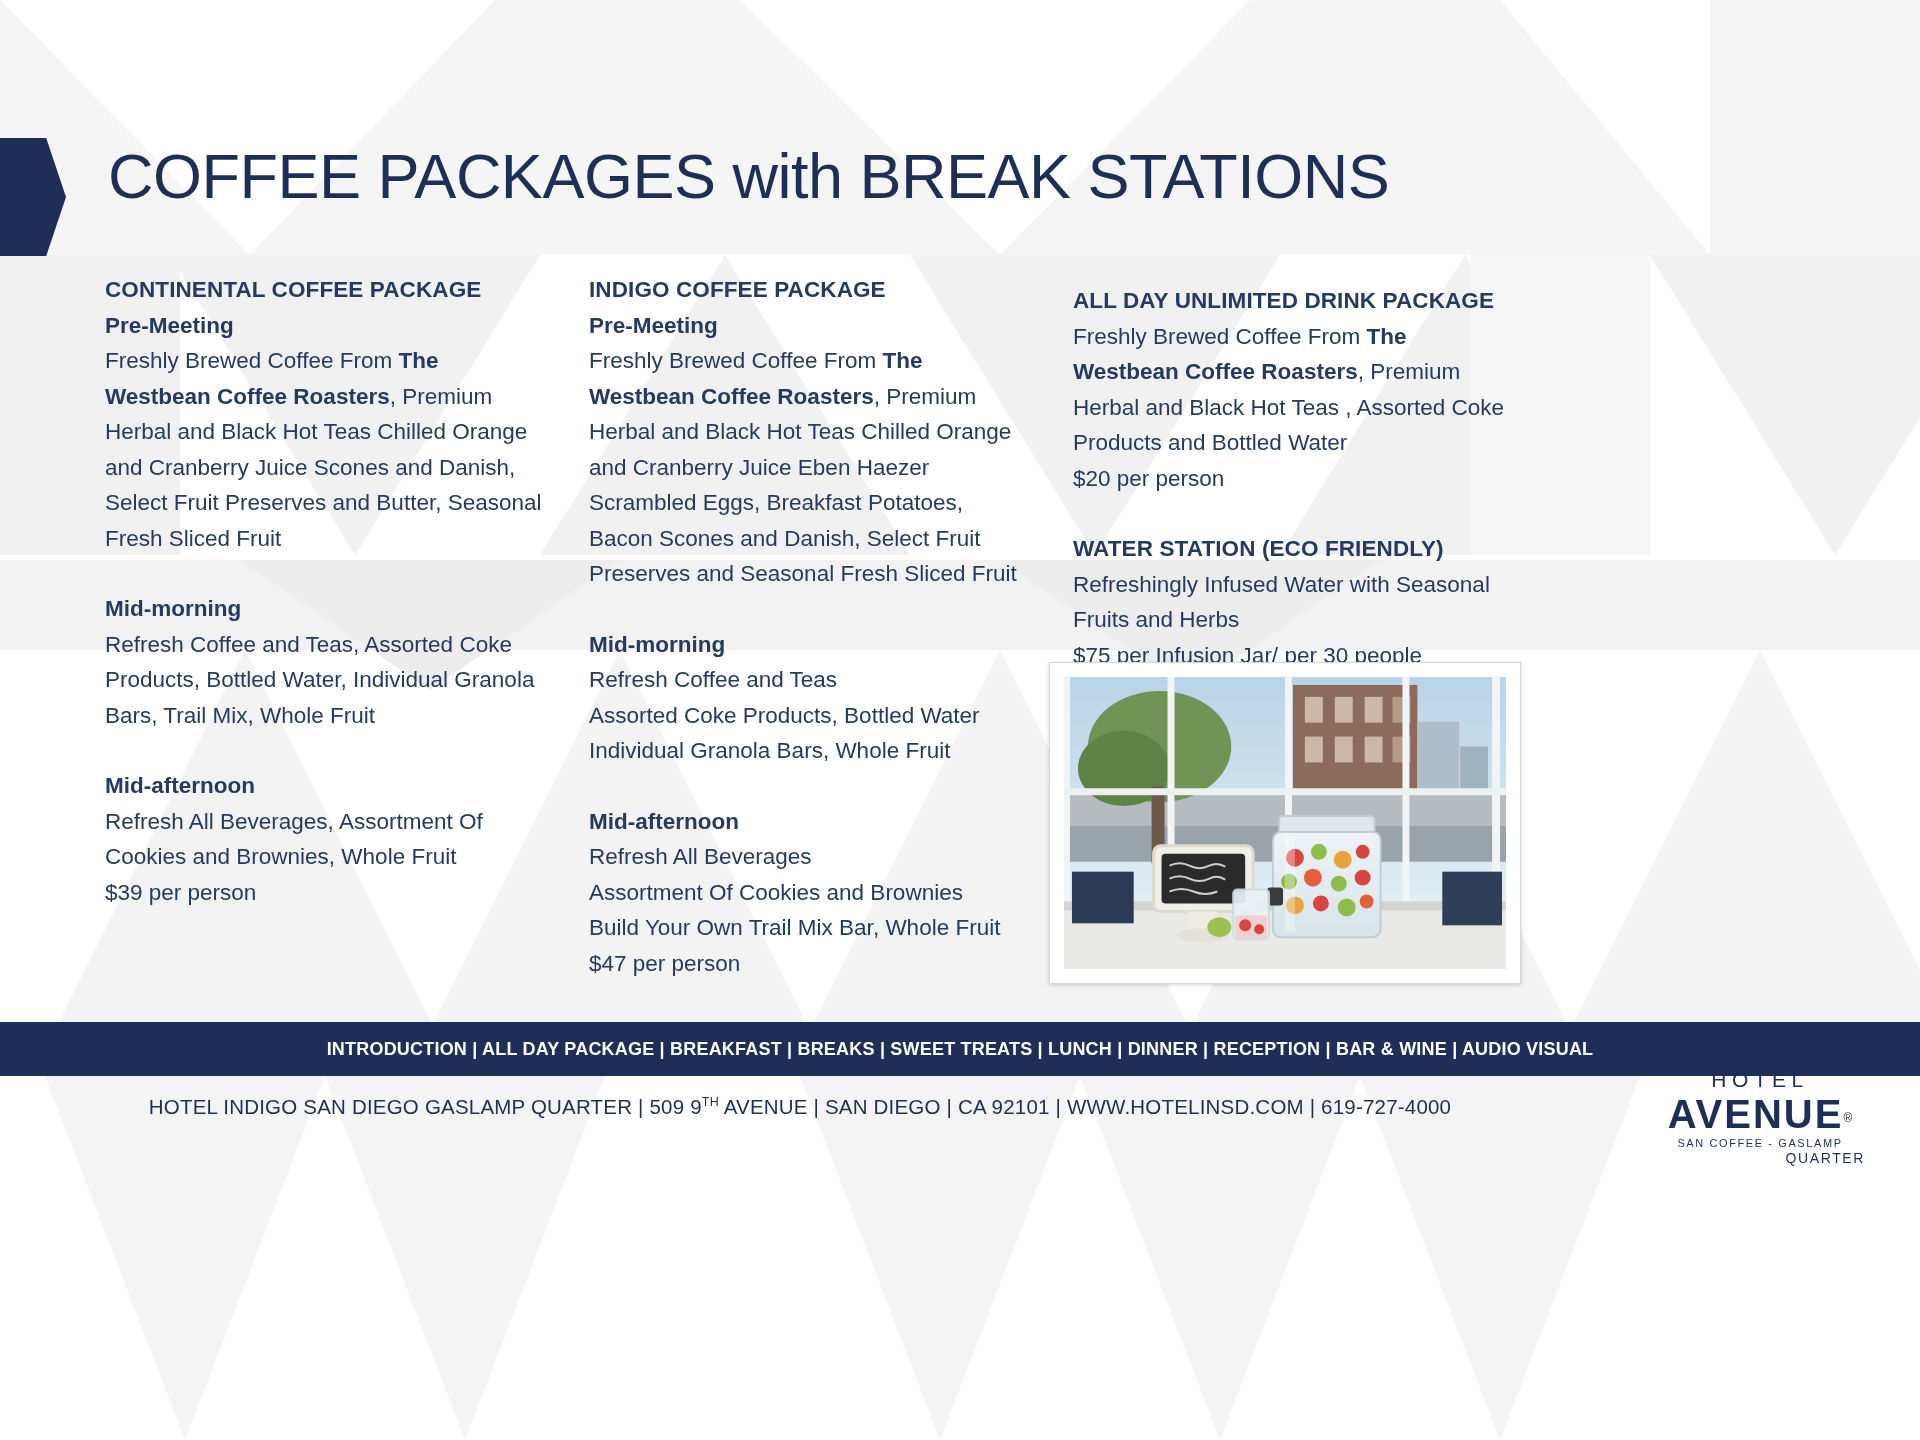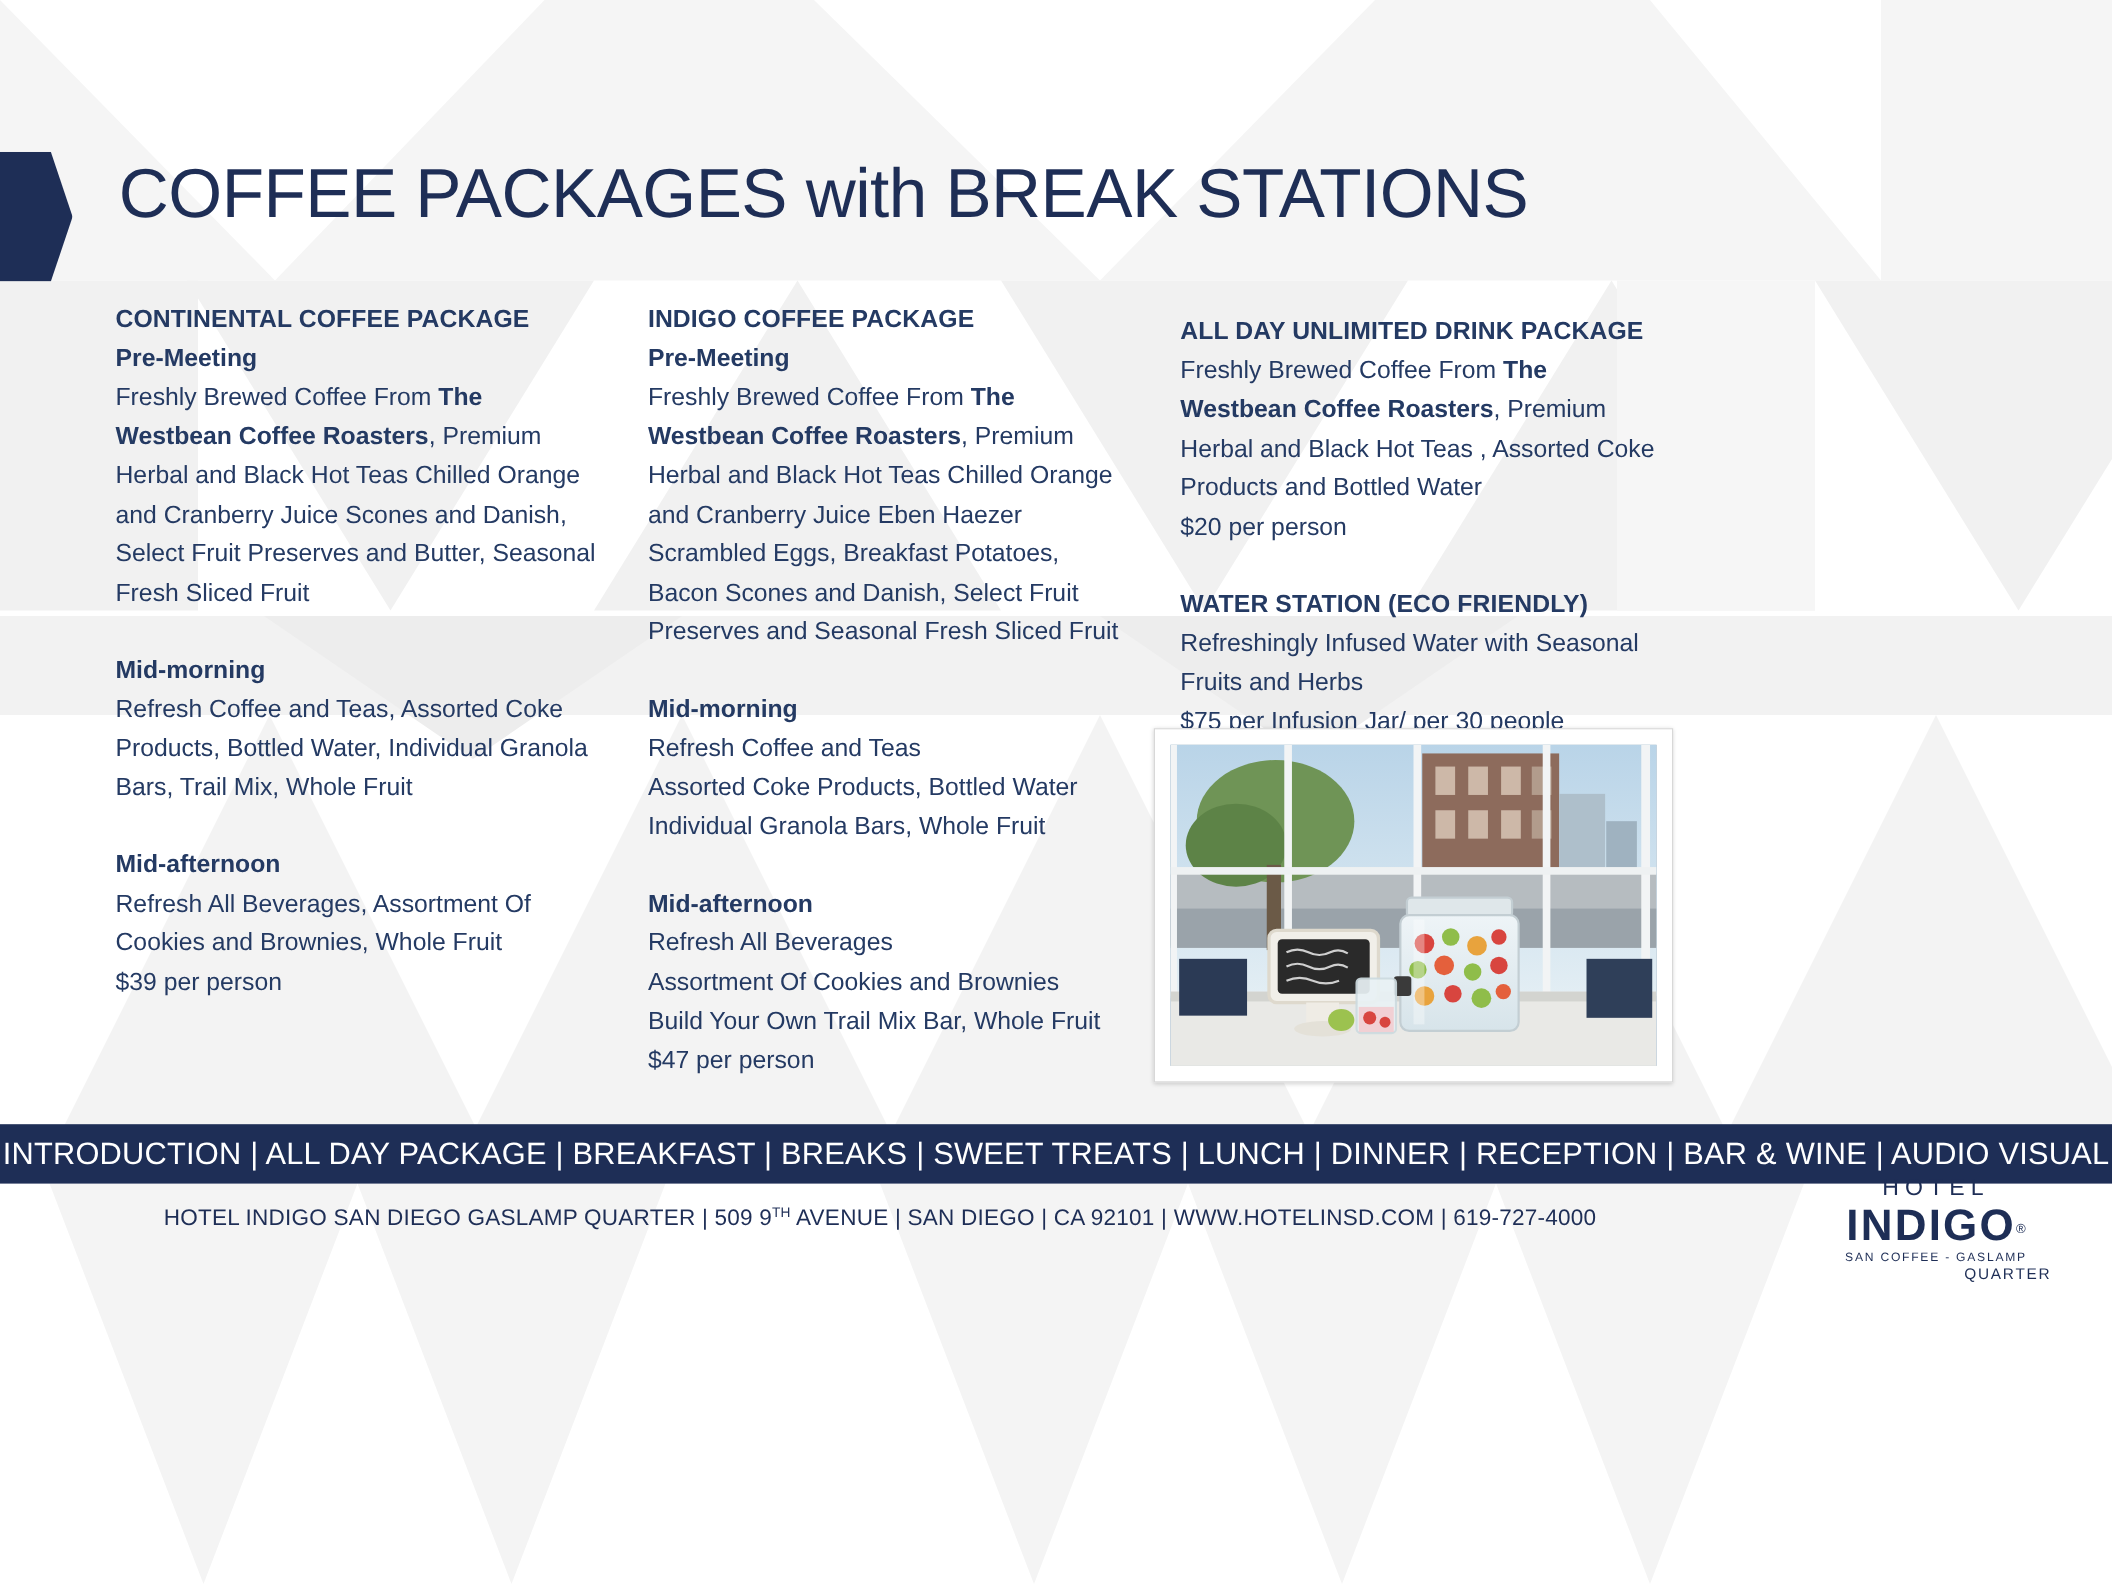--- a/index.html
+++ b/index.html
@@ -114,23 +114,24 @@
   #nav-text {
     position: absolute;
     left: 0;
     top: 0;
     width: 100%;
     height: 100%;
     display: flex;
     align-items: center;
     justify-content: center;
     color: #ffffff;
-    font-size: 28px;
+    font-size: 18px;
     letter-spacing: 0.2px;
     white-space: nowrap;
+    font-weight: bold;
   }
 
   
   #footer-address {
     position: absolute;
     left: 0;
     top: 1095px;
     width: 1600px;
     text-align: center;
     color: #1e2e56;
@@ -360,17 +361,17 @@
 
 <div id="nav-bar">
   <div id="nav-text">INTRODUCTION | ALL DAY PACKAGE | BREAKFAST | BREAKS | SWEET TREATS | LUNCH | DINNER | RECEPTION | BAR &amp; WINE | AUDIO VISUAL</div>
 </div>
 
 <div id="footer-address"><span>HOTEL INDIGO SAN DIEGO GASLAMP QUARTER | 509 9</span><sup>TH</sup><span>  AVENUE | SAN DIEGO | CA 92101 | WWW.HOTELINSD.COM | 619-727-4000</span></div>
 
 <div id="logo-block">
   <div id="logo-hotel">HOTEL</div>
   <div>
-    <span id="logo-indigo">INDIGO</span><span id="logo-reg">®</span>
+    <span id="logo-indigo">AVENUE</span><span id="logo-reg">®</span>
   </div>
   <div id="logo-sub1">SAN COFFEE - GASLAMP</div>
   <div id="logo-sub2">QUARTER</div>
 </div>
 
 </body></html>

